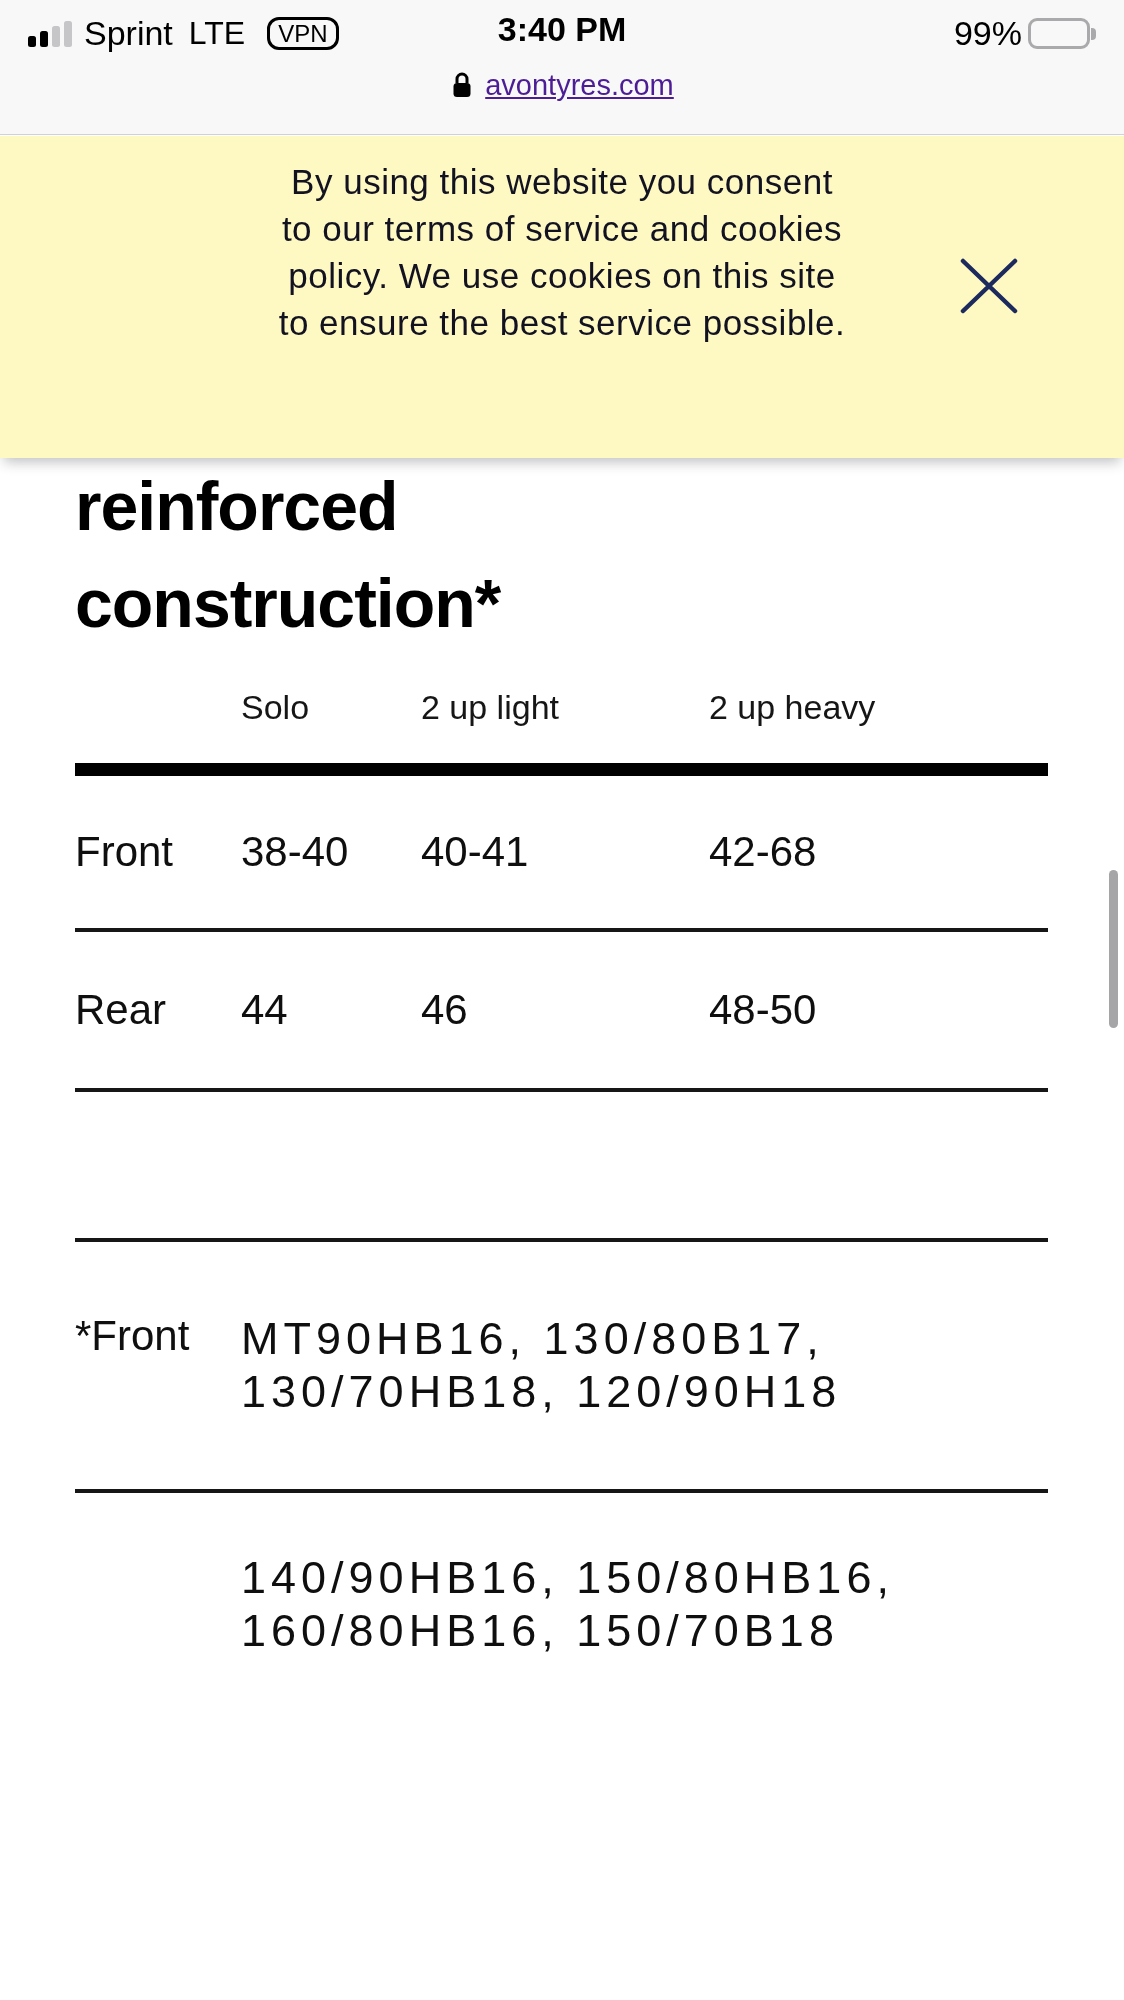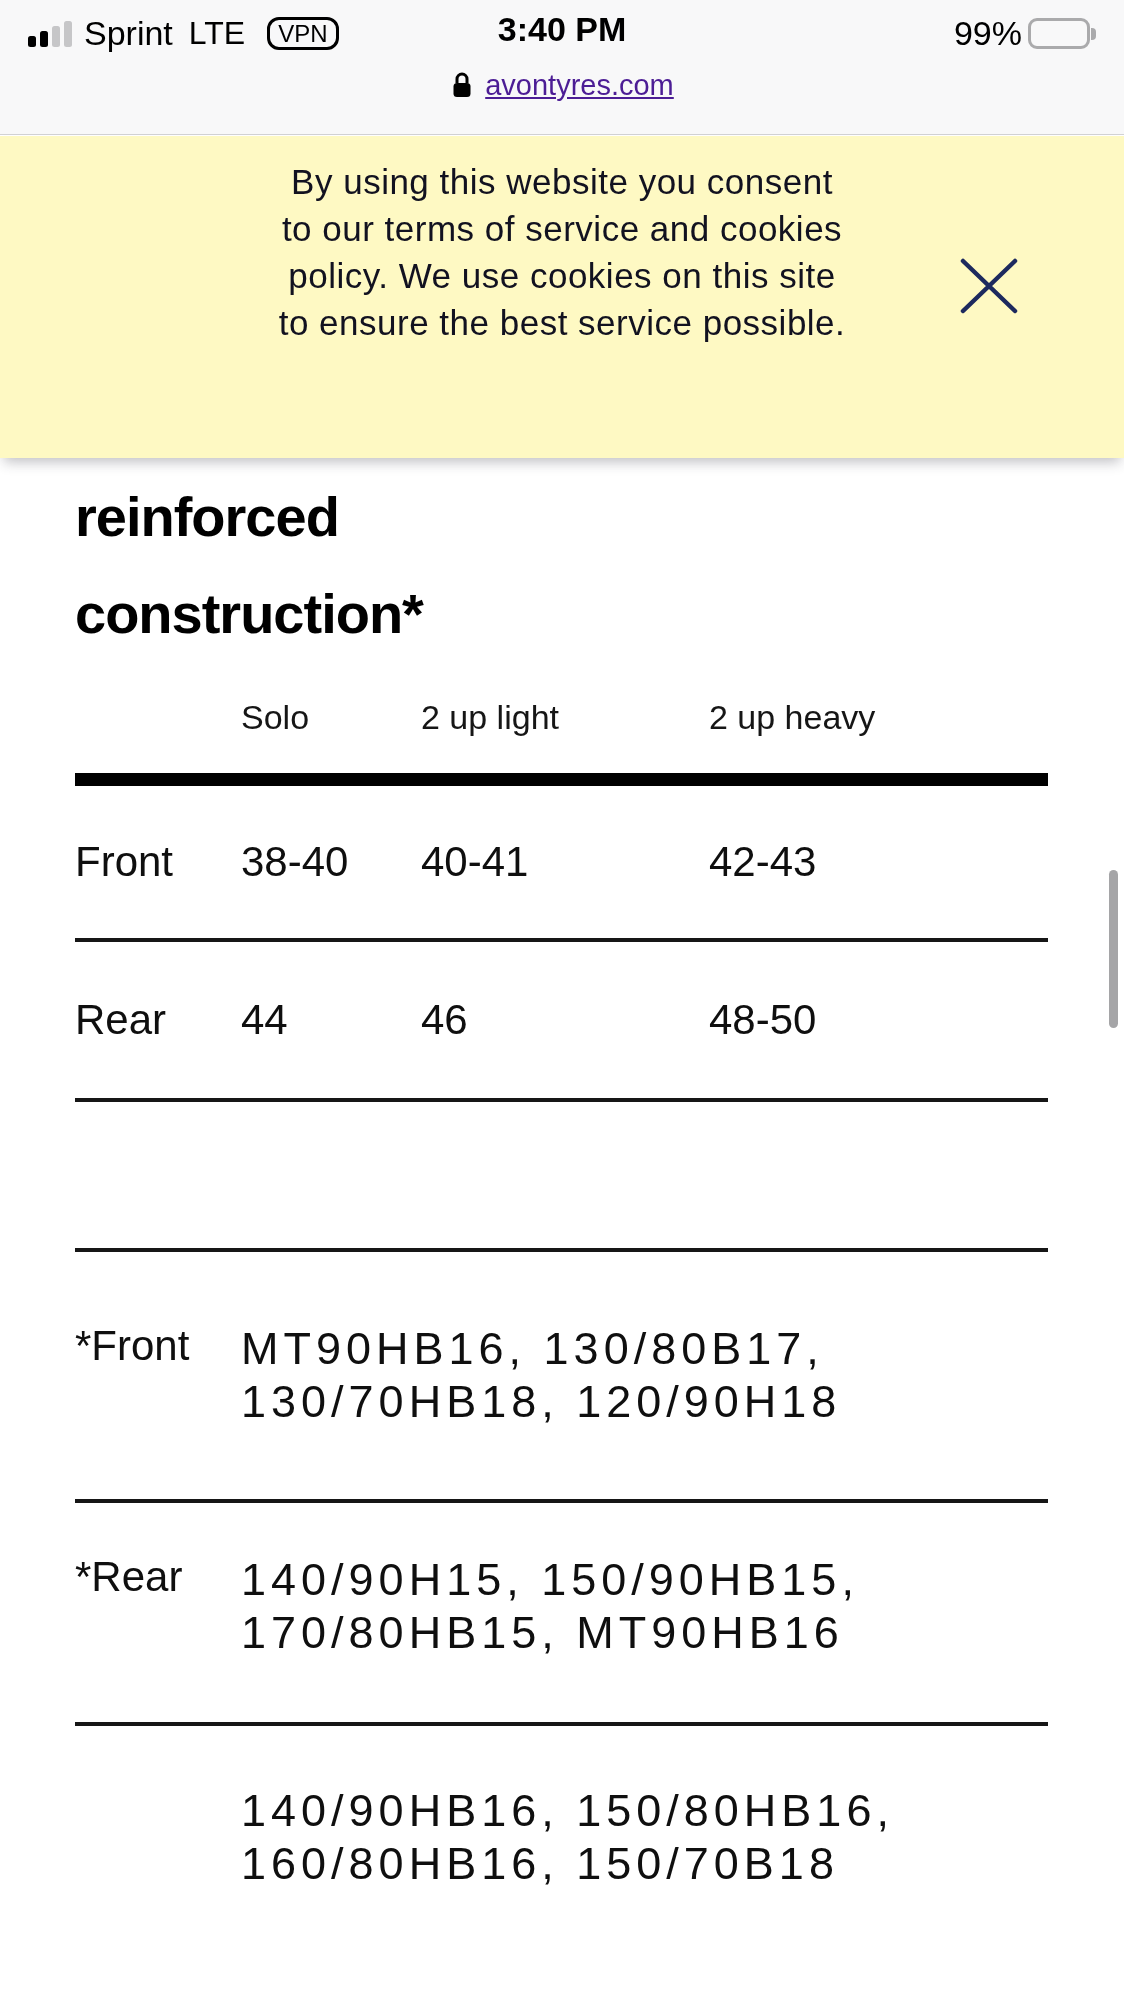--- a/index.html
+++ b/index.html
@@ -42,22 +42,22 @@
   .banner-msg { padding-top:22px; text-align:center; font-size:35px; line-height:47px;
                 letter-spacing:.5px; color:#121220; white-space:pre-line; }
   .read-more { display:block; margin-top:46px; text-align:center; font-size:35px;
                font-weight:700; color:#0d0d18; cursor:pointer; }
   .banner-close { position:absolute; top:118px; right:102px; width:66px; height:66px;
                   background:none; border:none; cursor:pointer; display:flex;
                   align-items:center; justify-content:center; }
 
   
   .content { position:absolute; top:458px; left:0; width:1124px; padding:0 0 0 75px; }
-  h1.page-title { font-size:56px; font-weight:700; line-height:97px; letter-spacing:-1px;
-                  color:#000; padding-top:10px; white-space:pre-line; }
+  h1.page-title { font-size:68px; font-weight:700; line-height:97px; letter-spacing:-1px;
+                  color:#000; padding-top:0; white-space:pre-line; }
 
   table.tyre-table { border-collapse:collapse; table-layout:fixed; width:973px; margin-top:36px; }
   .tyre-table col.c1 { width:166px; } .tyre-table col.c2 { width:180px; }
   .tyre-table col.c3 { width:288px; } .tyre-table col.c4 { width:339px; }
   .tyre-table th { vertical-align:bottom; text-align:left; font-weight:400; font-size:34px;
                    color:#161616; padding:0 0 36px 0; border-bottom:13px solid #000; }
   .tyre-table td { border-bottom:4px solid #161616; vertical-align:middle;
                    font-size:42px; color:#0f0f0f; padding:0; }
   tr.press-row td { height:160px; }
   tr.spacer-row td { height:150px; }
@@ -140,41 +140,36 @@
           <th>Solo</th>
           <th>2 up light</th>
           <th>2 up heavy</th>
         </tr>
       </thead>
       <tbody>
         <tr class="press-row">
           <td>Front</td>
           <td>38-40</td>
           <td>40-41</td>
-          <td>42-43</td>
+          <td>42-68</td>
         </tr>
         <tr class="press-row">
           <td>Rear</td>
           <td>44</td>
           <td>46</td>
           <td>48-50</td>
         </tr>
         <tr class="spacer-row">
           <td colspan="4"></td>
         </tr>
         <tr class="spec-row spec-front">
           <td>*Front</td>
           <td class="spec" colspan="3">MT90HB16, 130/80B17,
 130/70HB18, 120/90H18</td>
         </tr>
-        <tr class="spec-row spec-rear">
-          <td>*Rear</td>
-          <td class="spec" colspan="3">140/90H15, 150/90HB15,
-170/80HB15, MT90HB16</td>
-        </tr>
         <tr class="spec-row spec-last">
           <td></td>
           <td class="spec" colspan="3">140/90HB16, 150/80HB16,
 160/80HB16, 150/70B18</td>
         </tr>
       </tbody>
     </table>
   </div>
 
   <div class="scrollbar-thumb"></div>

